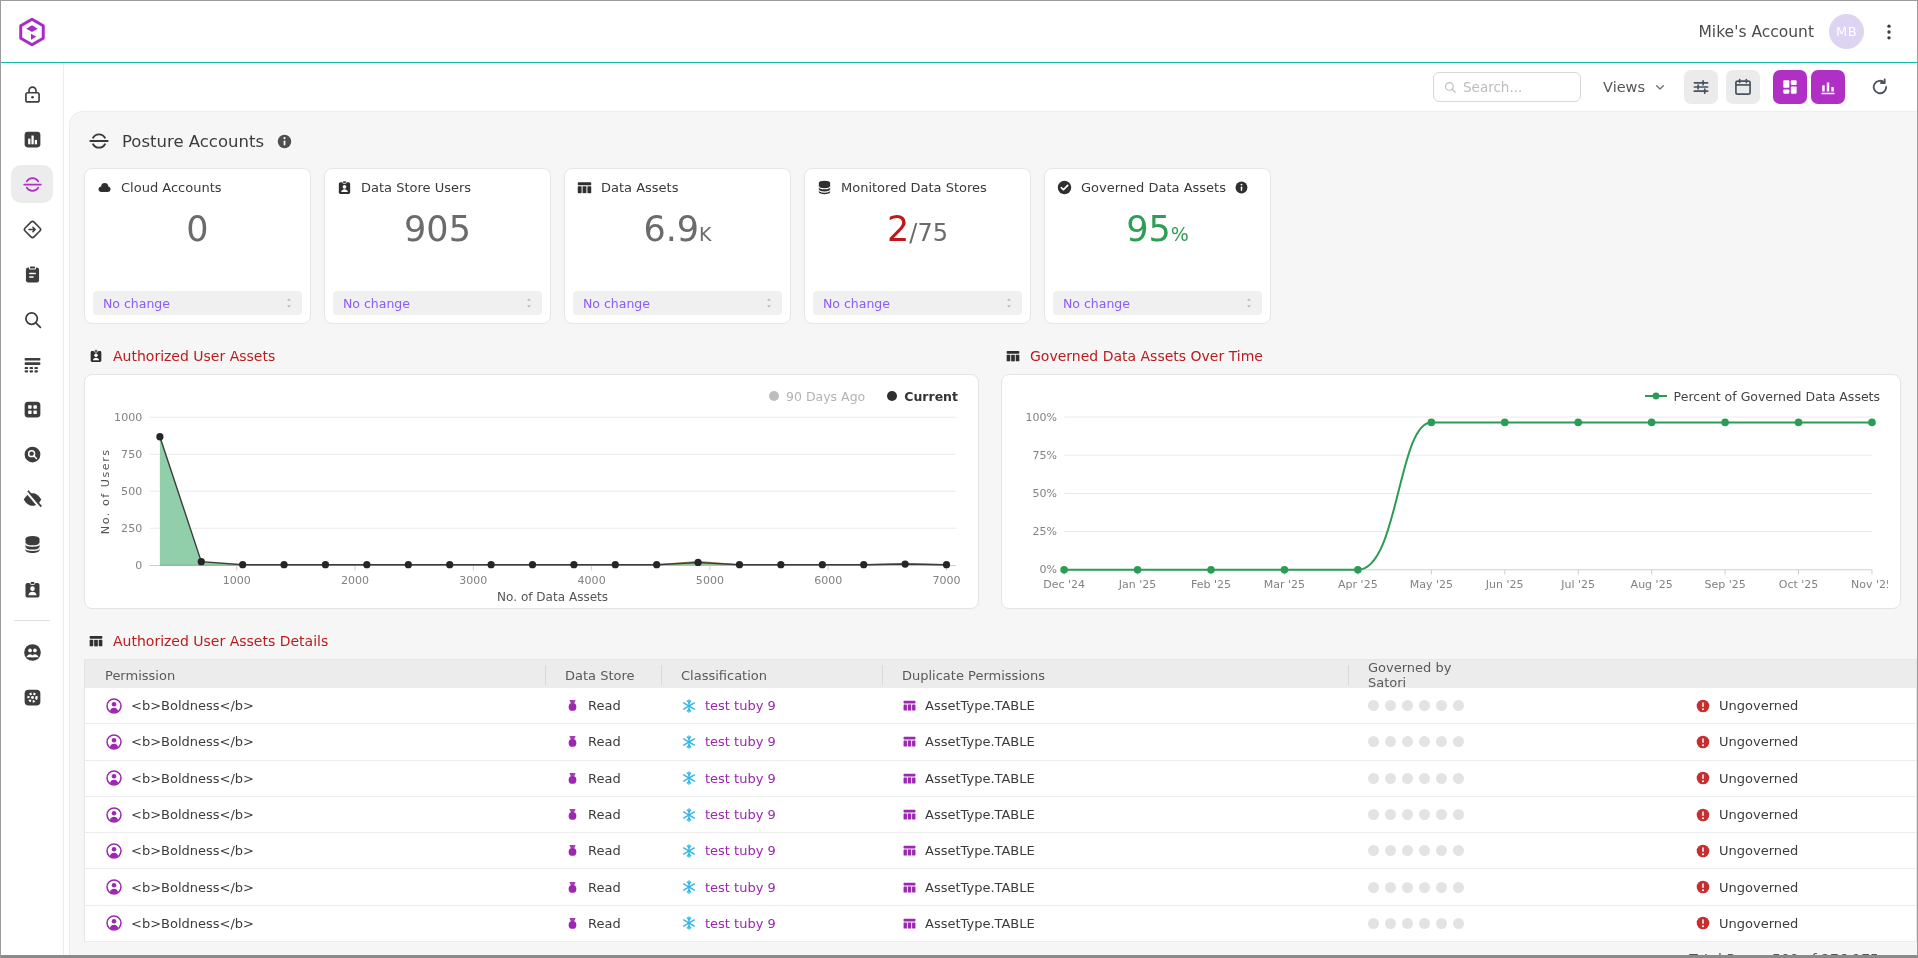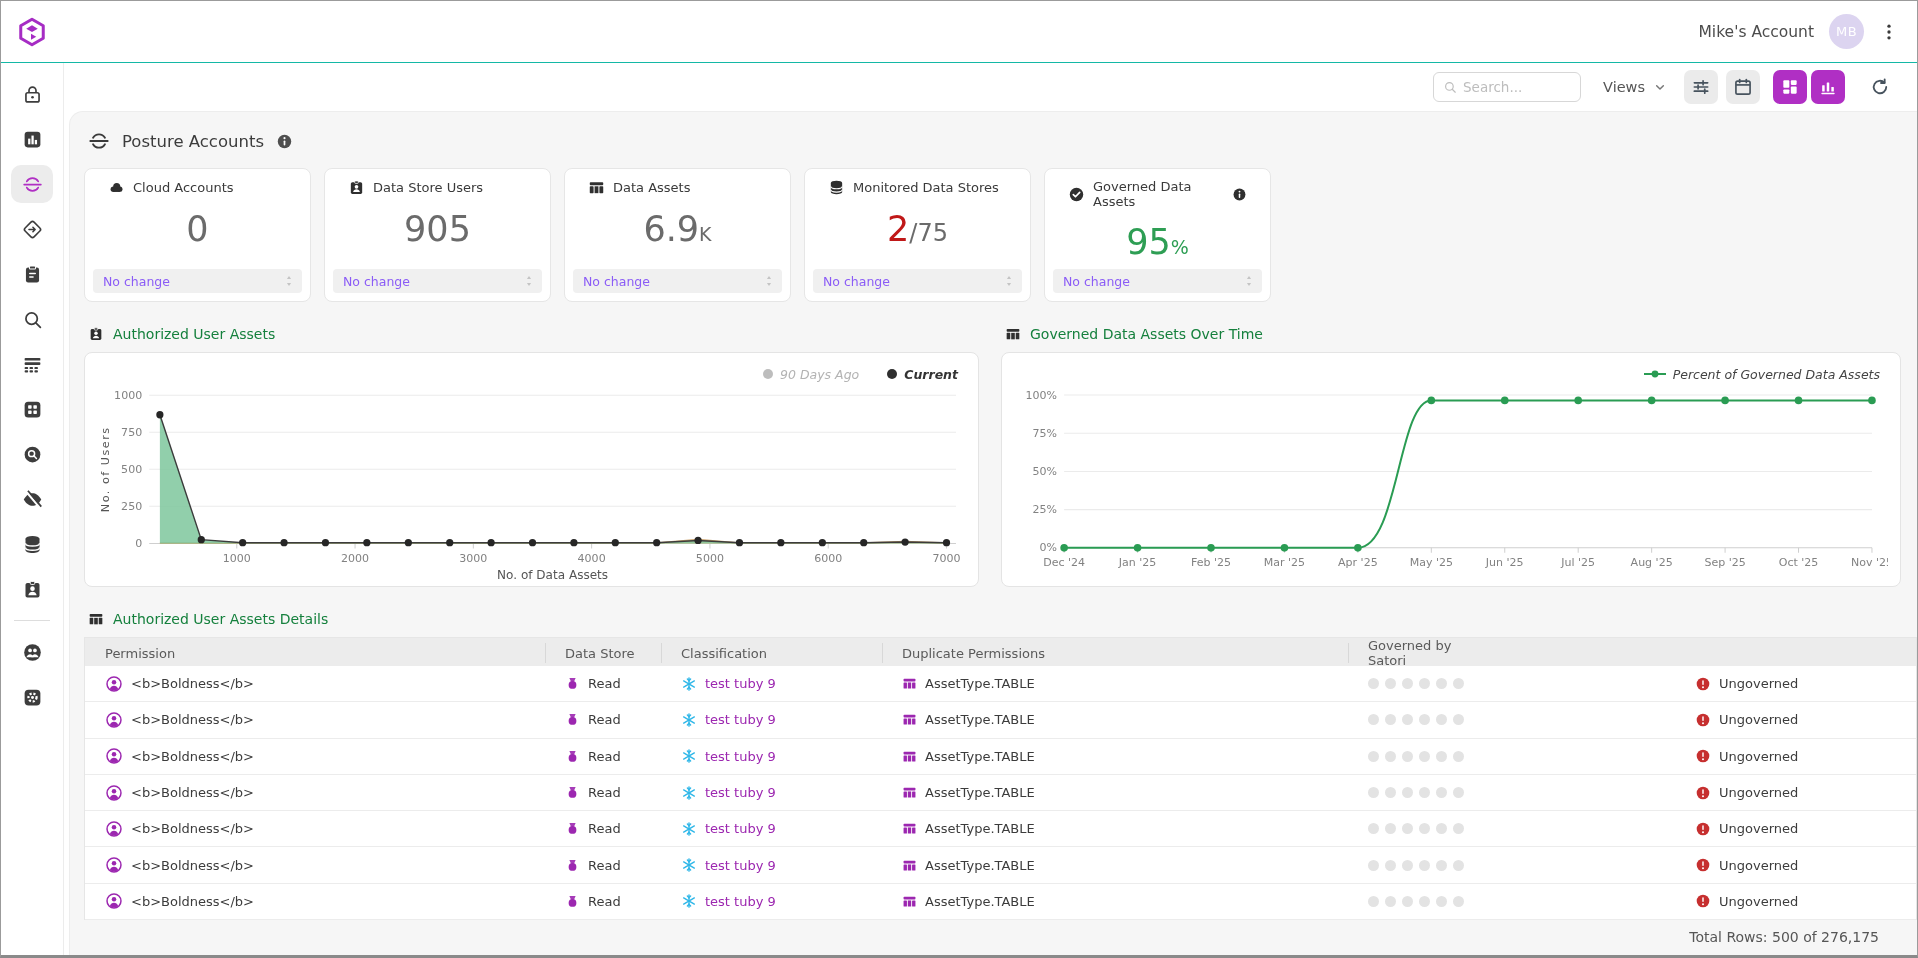--- a/index.html
+++ b/index.html
@@ -39,39 +39,39 @@
   .tbtn.plain { background: transparent; }
   .mr8 { margin-right: 8px; } .mr13 { margin-right: 13px; } .mr4 { margin-right: 4px; } .mr18 { margin-right: 18px; }
   
   .panel { flex: 1; background: #f6f6f6; border: 1px solid #ededed; border-right: none; border-bottom: none; border-top-left-radius: 14px; margin-left: 5px; padding: 14px 16px 0 14px; overflow: hidden; }
   .page-title { display: flex; align-items: center; gap: 12px; margin: 4px 0 16px 4px; }
   .page-title svg.scan { width: 22px; height: 22px; color: #3a3a3a; }
   .page-title h1 { font-size: 16.5px; font-weight: 500; color: #3c3c3c; }
   .info-ic { width: 17px; height: 17px; color: #4f4f4f; cursor: pointer; }
   
   .cards { display: flex; gap: 13px; }
-  .card { width: 227px; height: 134px; background: #fff; border: 1px solid #e6e6e6; border-radius: 8px; position: relative; padding: 10px 23px; }
+  .card { width: 227px; height: 156px; background: #fff; border: 1px solid #e6e6e6; border-radius: 8px; position: relative; padding: 10px 11px; }
   .card-head { display: flex; align-items: center; gap: 8px; font-size: 13px; color: #3a3a3a; }
   .card-head svg { width: 17px; height: 17px; color: #2f2f2f; flex: none; }
   .card-head .info-ic { width: 15px; height: 15px; }
   .card-value { text-align: center; margin-top: 16px; font-size: 35px; color: #6b6b6b; line-height: 1; }
   .card-value .sfx-sm { font-size: 19px; }
   .card-value.red-val > .v { color: #c01818; }
   .card-value.red-val .sfx-md { font-size: 24px; color: #6b6b6b; }
   .card-value.green-val { color: #2e9e54; }
   .card-foot { position: absolute; left: 8px; right: 8px; bottom: 8px; height: 24px; background: #f0f0f0; border-radius: 4px; display: flex; align-items: center; padding: 0 6px 0 10px; font-size: 12.5px; color: #8b5cf6; }
   .card-foot svg { width: 14px; height: 14px; margin-left: auto; color: #c4c4c4; }
   
   .charts-row { display: flex; gap: 22px; margin-top: 24px; }
   .chart-col-left { width: 895px; flex: none; }
   .chart-col-right { flex: 1; min-width: 0; }
-  .chart-title { display: flex; align-items: center; gap: 9px; font-size: 14px; color: #15803d; margin: 0 0 10px 4px; }
+  .chart-title { display: flex; align-items: center; gap: 9px; font-size: 14px; color: #b91c1c; margin: 0 0 10px 4px; }
   .chart-title svg { width: 16px; height: 16px; color: #2f2f2f; }
   .chart-panel { background: #fff; border: 1px solid #e4e4e4; border-radius: 8px; height: 235px; padding: 10px 12px 2px; display: flex; flex-direction: column; }
-  .legend { display: flex; justify-content: flex-end; align-items: center; gap: 28px; font-size: 12.5px; padding-right: 8px; height: 22px; flex: none; font-style: italic; }
+  .legend { display: flex; justify-content: flex-end; align-items: center; gap: 22px; font-size: 12.5px; padding-right: 8px; height: 22px; flex: none; }
   .legend-item { display: flex; align-items: center; gap: 7px; cursor: pointer; }
   .ldot { width: 10px; height: 10px; border-radius: 50%; }
   .ldot.dim { background: #bdbdbd; } .ldot.dark { background: #2f2f2f; }
   .ltext-dim { color: #b3b3b3; } .ltext-dark { color: #333; font-weight: 600; }
   .ltext-green { color: #444; font-weight: 500; }
   .lmark { width: 22px; height: 10px; }
   svg.plot { flex: 1; width: 100%; }
   
   .table-section { margin-top: 24px; }
   .table-wrap { background: #fff; border: 1px solid #e6e6e6; border-bottom: none; margin-right: -16px; }

